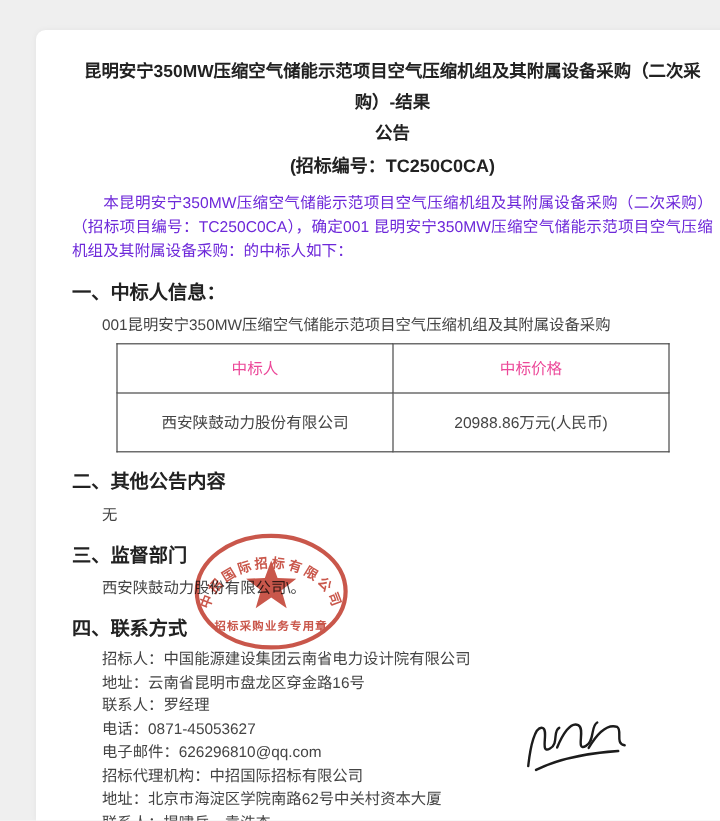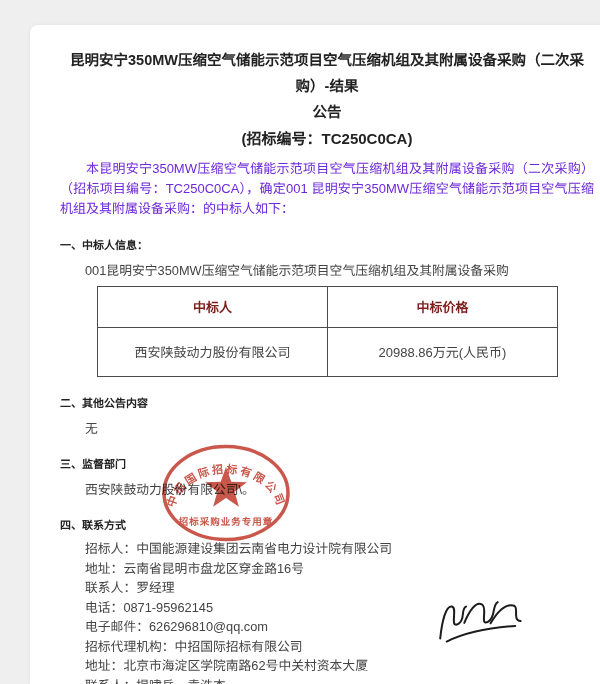--- a/index.html
+++ b/index.html
@@ -21,33 +21,33 @@
   }
   .bid-number{
     font-size:15px;font-weight:bold;color:#222;
     text-align:center;line-height:22px;margin-top:3px;
   }
   .intro{
     font-size:13px;color:#6d28d9;line-height:20px;
     text-indent:2em;margin-top:9px;text-align:justify;
   }
   .section-heading{
-    font-size:11px;font-weight:bold;color:#222;
+    font-size:16px;font-weight:bold;color:#222;
     margin-top:16px;line-height:20px;
   }
   .section-body{margin-left:25px;font-size:12.8px;color:#444;line-height:19px;}
   .pkg-line{margin-top:6px;}
   table.result{
     border-collapse:collapse;margin:6px 0 2px 12px;width:461px;
     font-size:13px;color:#444;
   }
   table.result th,table.result td{
     border:1px solid #4a4a4a;text-align:center;vertical-align:middle;
   }
-  table.result th{height:38px;font-weight:bold;color:#7f1d1d;}
+  table.result th{height:38px;font-weight:normal;color:#ec4899;}
   table.result td{height:46px;font-weight:normal;}
   .plain-line{margin-top:6px;}
   .contact-line{line-height:19.5px;}
   .contact-block{margin-top:4px;}
   .stamp{
     position:absolute;left:130px;top:418px;width:132px;height:102px;
     opacity:0.85;mix-blend-mode:multiply;pointer-events:none;
   }
   .signature{
     position:absolute;left:398px;top:566px;width:100px;height:58px;
@@ -95,21 +95,21 @@
   <div class="section-heading">三、监督部门</div>
   <div class="section-body">
     <div class="plain-line">西安陕鼓动力股份有限公司\。</div>
   </div>
 
   <div class="section-heading">四、联系方式</div>
   <div class="section-body contact-block">
     <div class="contact-line">招标人：中国能源建设集团云南省电力设计院有限公司</div>
     <div class="contact-line">地址：云南省昆明市盘龙区穿金路16号</div>
     <div class="contact-line">联系人：罗经理</div>
-    <div class="contact-line">电话：0871-95962145</div>
+    <div class="contact-line">电话：0871-45053627</div>
     <div class="contact-line">电子邮件：626296810@qq.com</div>
     <div class="contact-line">招标代理机构：中招国际招标有限公司</div>
     <div class="contact-line">地址：北京市海淀区学院南路62号中关村资本大厦</div>
     <div class="contact-line">联系人：提啸岳、袁浩杰</div>
 
   </div>
 
   <svg class="stamp" viewBox="0 0 132 102" xmlns="http://www.w3.org/2000/svg">
     <ellipse cx="66" cy="50" rx="62" ry="46.5" fill="none" stroke="#c0392b" stroke-width="3.5"></ellipse>
     <polygon fill="#c0392b" points="66,24 71.3,38.7 86.9,39.2 74.6,48.8 78.9,63.8 66,55 53.1,63.8 57.4,48.8 45.1,39.2 60.7,38.7"></polygon>

